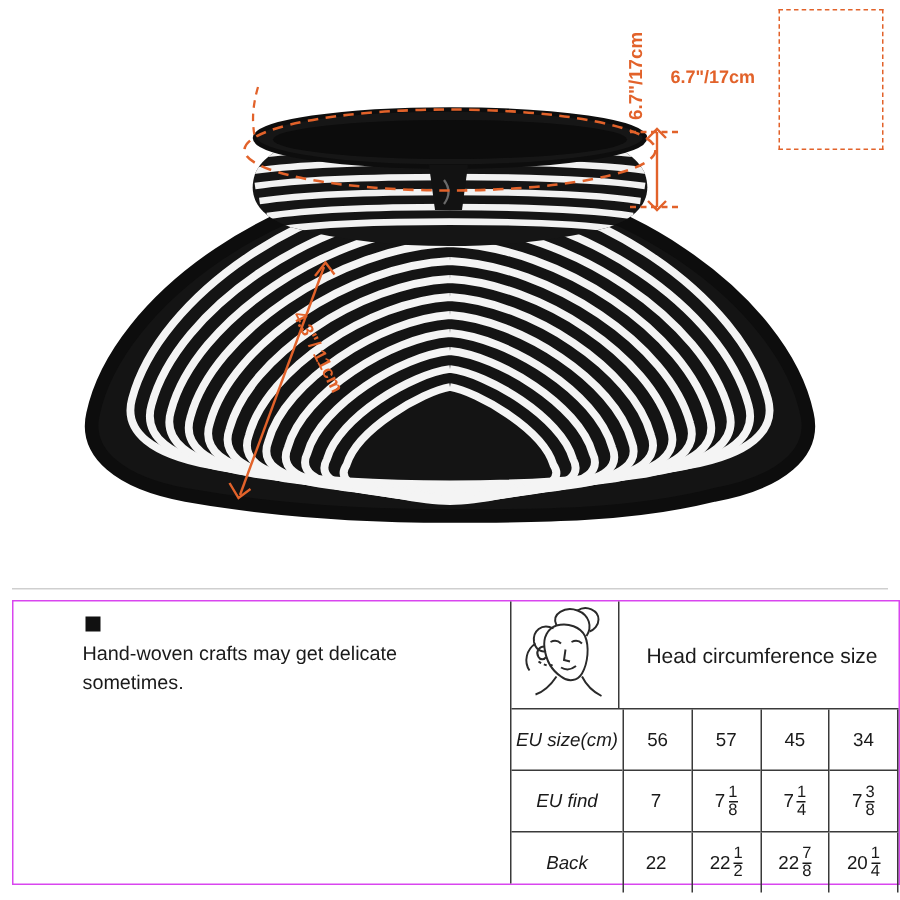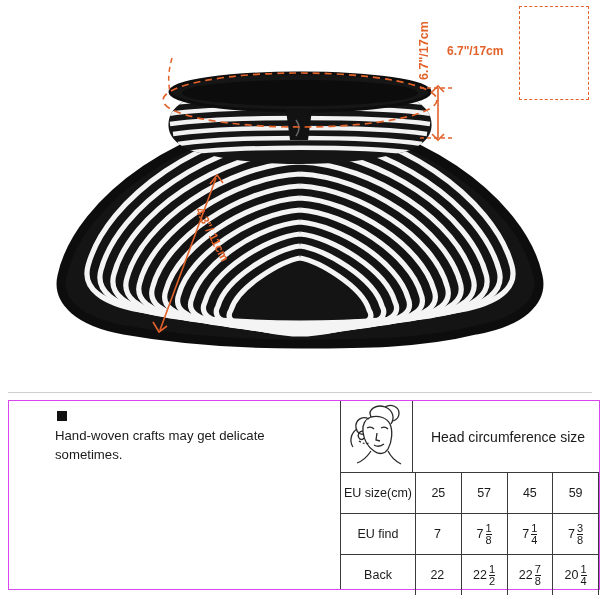--- a/index.html
+++ b/index.html
@@ -183,20 +183,21 @@
     font-size: 12.5px;
     text-align: center;
     vertical-align: middle;
     color: #1a1a1a;
     height: 38px;
   }
   table.size-table tr:last-child td { border-bottom: none; }
   table.size-table td:first-child {
     border-left: none;
     width: 72px;
+    font-style: italic;
   }
   table.size-table tr:first-child td { border-top: none; }
   .frac {
     display: inline-block;
     text-align: center;
     line-height: 1.0;
     font-size: 11px;
     vertical-align: middle;
   }
   .frac .num { display: block; }
@@ -353,24 +354,24 @@
             </g>
           </svg>
         </div>
         <div class="head-title">Head circumference size</div>
       </div>
 
       <table class="size-table">
         <tbody>
             <tr>
           <td>EU size(cm)</td>
-          <td>25</td>
+          <td>56</td>
           <td>57</td>
           <td>45</td>
-          <td>59</td>
+          <td>34</td>
         </tr>
         <tr>
           <td>EU find</td>
           <td>
             <span class="mixed">
                   <span>7</span>
                   <span class="frac">
                     <span class="num"></span>
                     <span class="den"></span>
                   </span>

